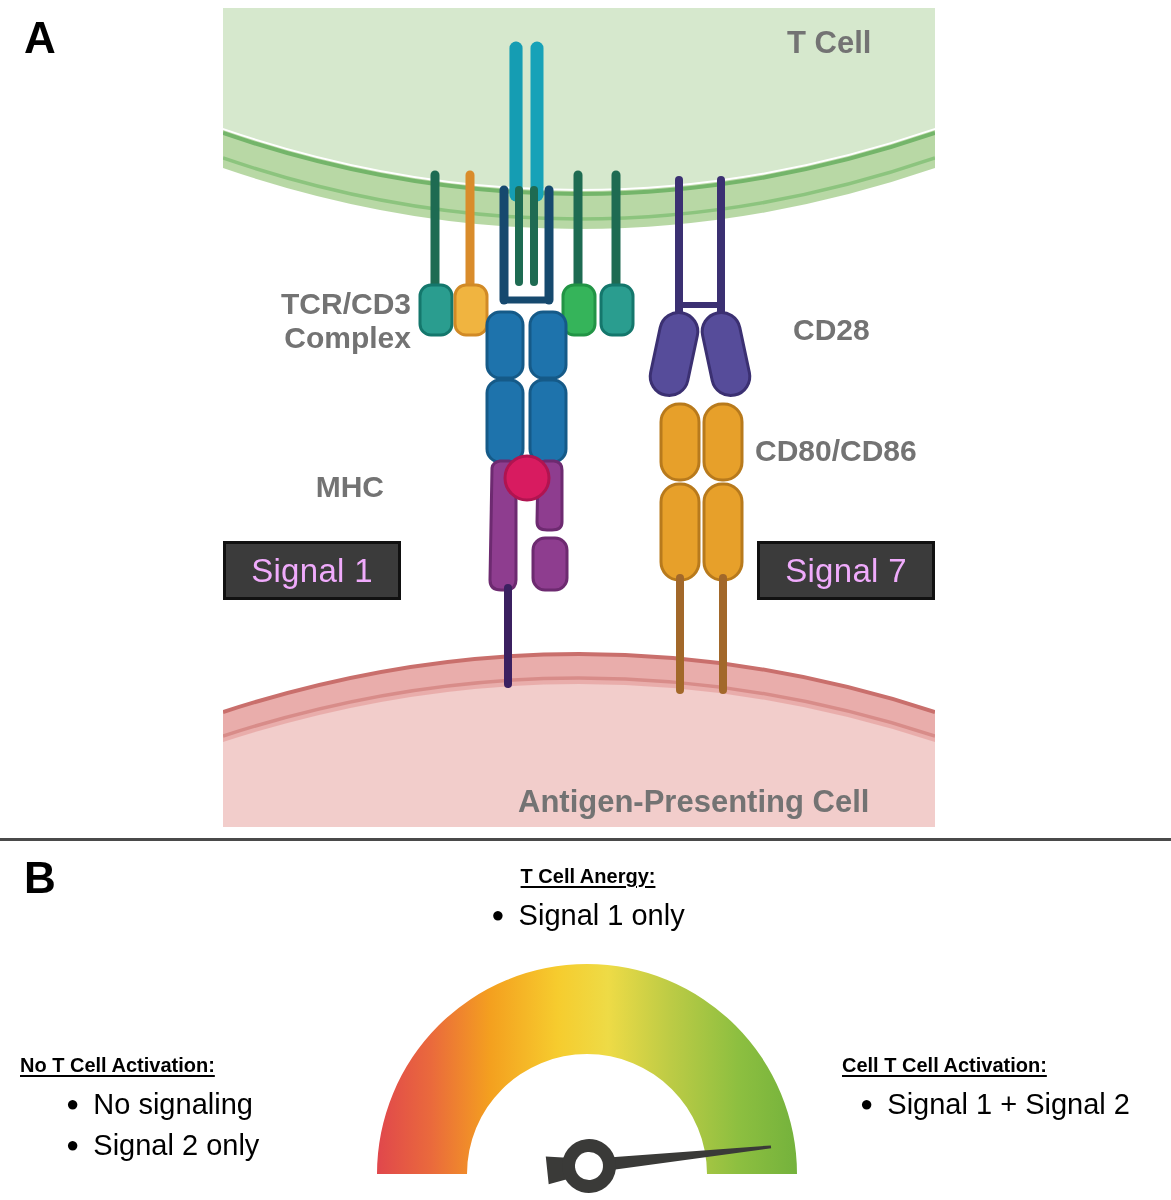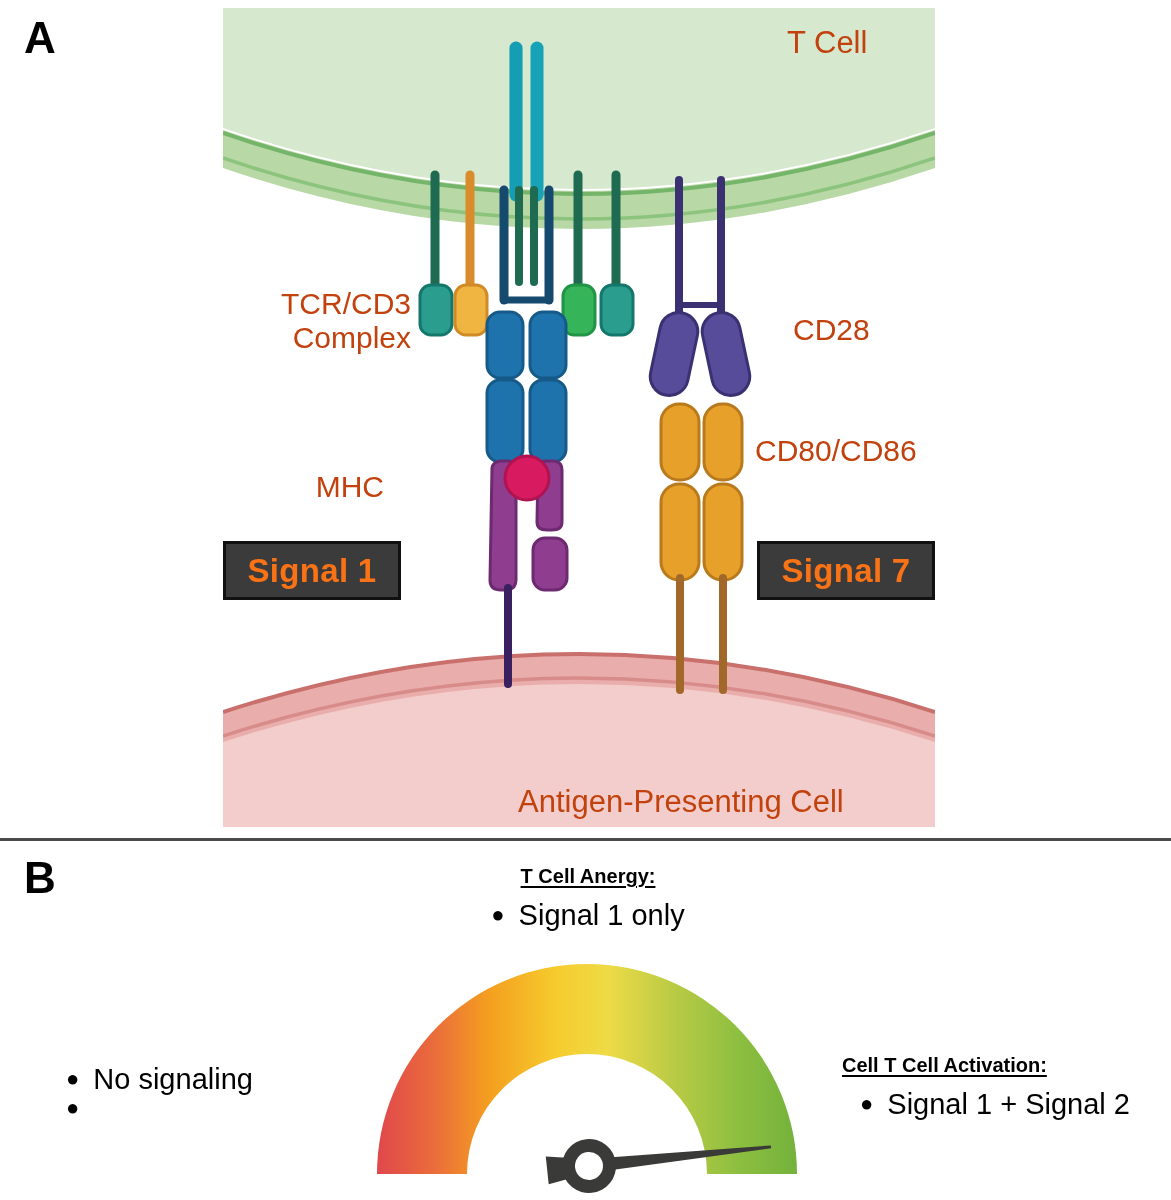--- a/index.html
+++ b/index.html
@@ -44,41 +44,41 @@
   
   #panelA-svg {
     position: absolute;
     left: 0;
     top: 0;
   }
 
   
   .lbl {
     position: absolute;
-    color: #c2410c;
-    font-weight: normal;
+    color: #737373;
+    font-weight: bold;
     line-height: 1.12;
     white-space: nowrap;
   }
   .lbl-cell {
     font-size: 31px;
   }
   .lbl-recep {
     font-size: 30px;
   }
   .lbl-recep.center { text-align: right; }
 
   
   .signal-badge {
     position: absolute;
     background: #3b3b3b;
     border: 3px solid #111111;
-    color: #f97316;
+    color: #f0abfc;
     font-size: 33px;
-    font-weight: bold;
+    font-weight: normal;
     display: flex;
     align-items: center;
     justify-content: center;
     box-sizing: border-box;
     letter-spacing: 0.3px;
   }
 
   
   .b-block { position: absolute; }
   .b-head {
@@ -249,27 +249,29 @@
     <div class="b-head">T Cell Anergy:</div>
     <ul class="b-list">
       <li>
         <span class="bullet">●</span>
         <span>Signal 1 only</span>
       </li>
     </ul>
   </div>
 
   <div class="b-block indent-list" style="left:20px; top:1053px; width:330px;">
+    <div class="b-head">No T Cell Activation:</div>
     <ul class="b-list">
       <li>
         <span class="bullet">●</span>
         <span>No signaling</span>
       </li>
       <li>
         <span class="bullet">●</span>
+        <span>Signal 2 only</span>
       </li>
     </ul>
   </div>
 
   <div class="b-block indent-list-r" style="left:842px; top:1053px; width:330px;">
     <div class="b-head">Cell T Cell Activation:</div>
     <ul class="b-list">
       <li>
         <span class="bullet">●</span>
         <span>Signal 1 + Signal 2</span>

